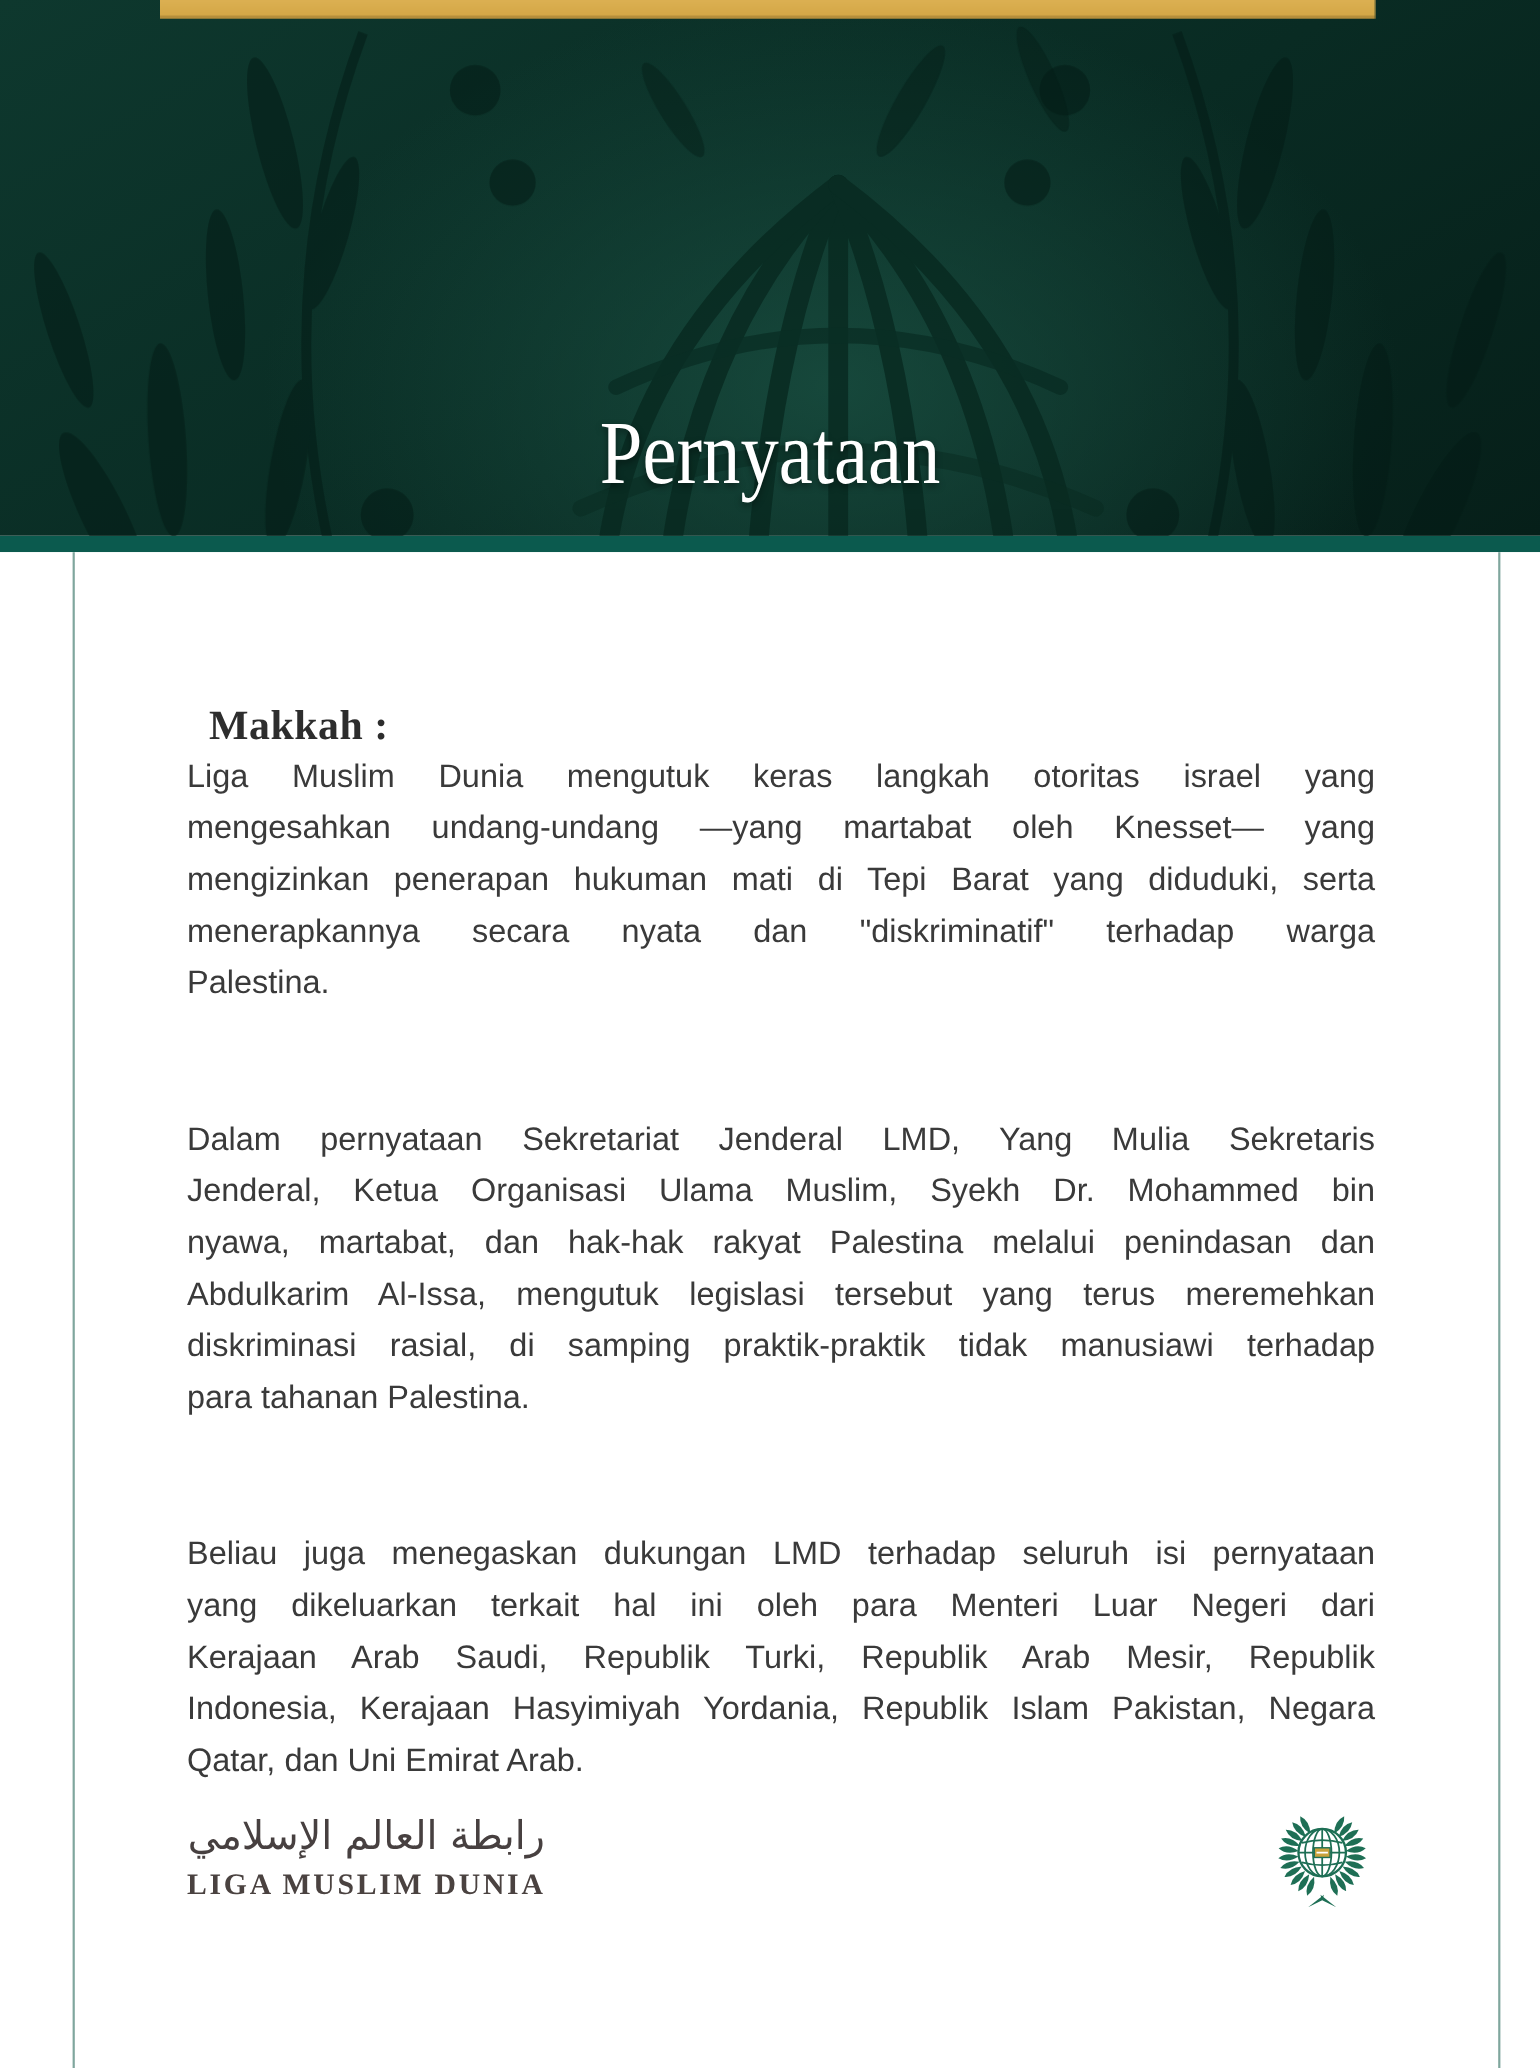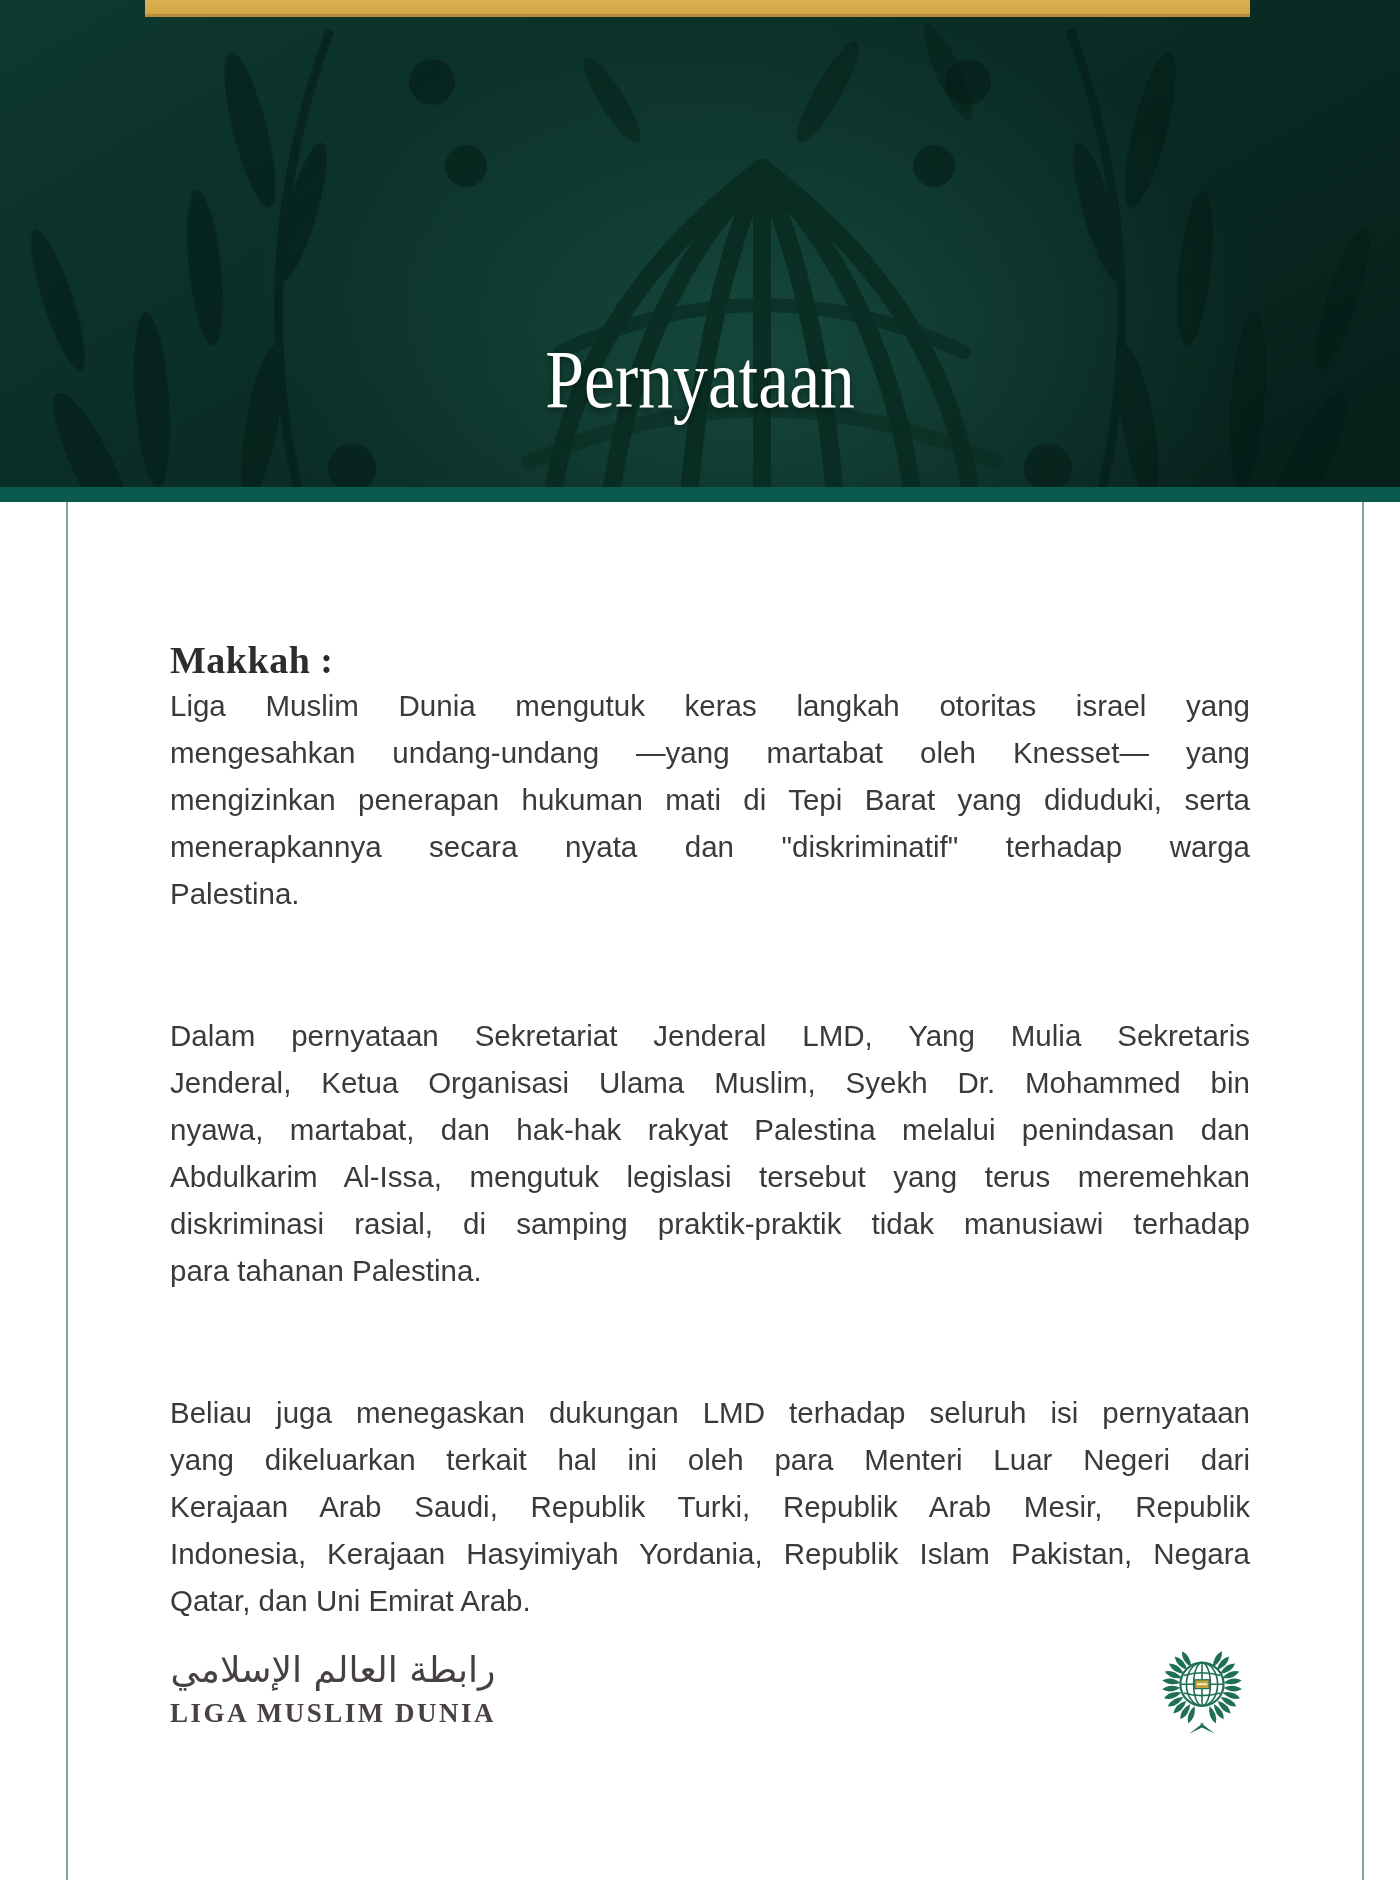--- a/index.html
+++ b/index.html
@@ -36,21 +36,21 @@
       radial-gradient(ellipse 760px 520px at 54% 72%, rgba(27,82,68,0.75), rgba(27,82,68,0) 68%),
       linear-gradient(150deg, #0e382e 0%, #092b23 55%, #061f19 100%);
   }
   .hero-decor{position:absolute;inset:0;width:1400px;height:487px;display:block;}
   .gold-bar{
     position:absolute;top:0;left:145px;width:1105px;height:17px;
     background:linear-gradient(#dcb052,var(--gold-bar));
     box-shadow:inset 0 -3px 0 rgba(0,0,0,0.14);
   }
   .hero-title{
-    position:absolute;left:0;right:0;bottom:60px;
+    position:absolute;left:0;right:0;bottom:28px;
     text-align:center;
     font-family:"Liberation Serif",serif;
     font-size:82px;
     font-weight:400;
     color:#ffffff;
     text-shadow:0 3px 7px rgba(0,0,0,0.45);
   }
   .hero-title .squeeze{display:inline-block;transform:scaleX(0.85);}
 
   
@@ -68,20 +68,21 @@
   .rule.right{left:1362px;}
 
   .location{
     padding-top:136px;
     font-family:"Liberation Serif",serif;
     font-weight:700;
     font-size:38px;
     line-height:44px;
     letter-spacing:0.5px;
     color:var(--heading-text);
+    margin-left:20px;
   }
   .paragraphs{}
   .para{
     margin:0 0 95px 0;
     font-size:29.5px;
     line-height:47px;
     color:var(--body-text);
   }
   .para:last-child{margin-bottom:0;}
   .jline{

